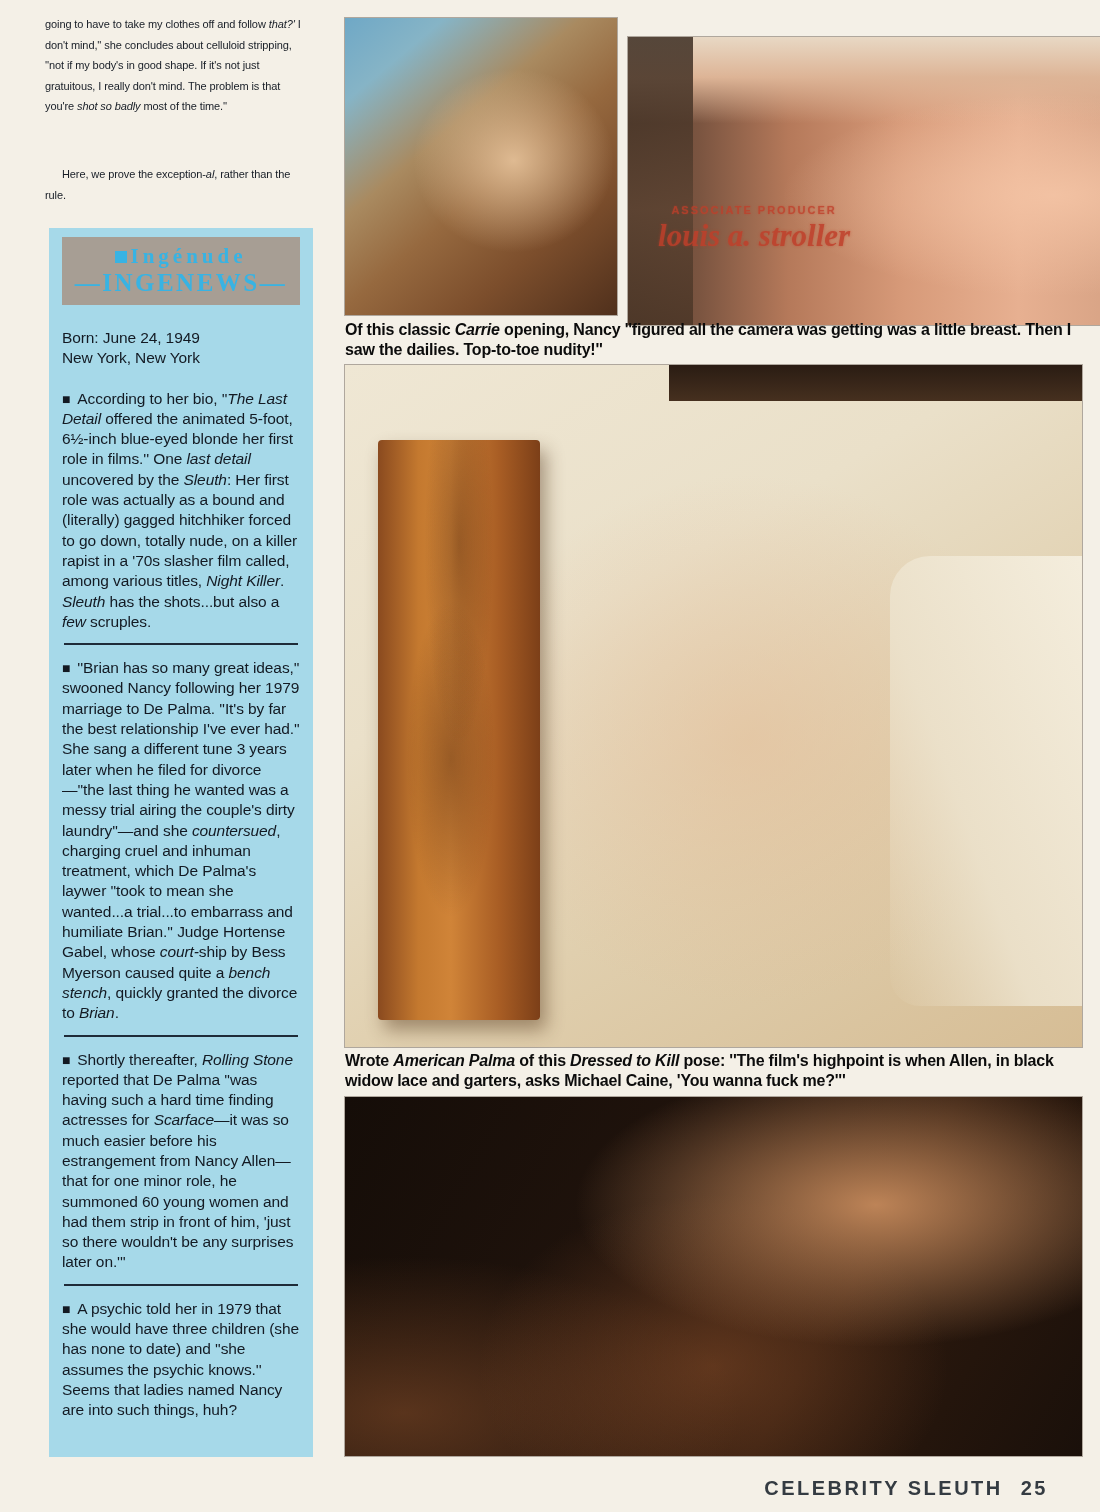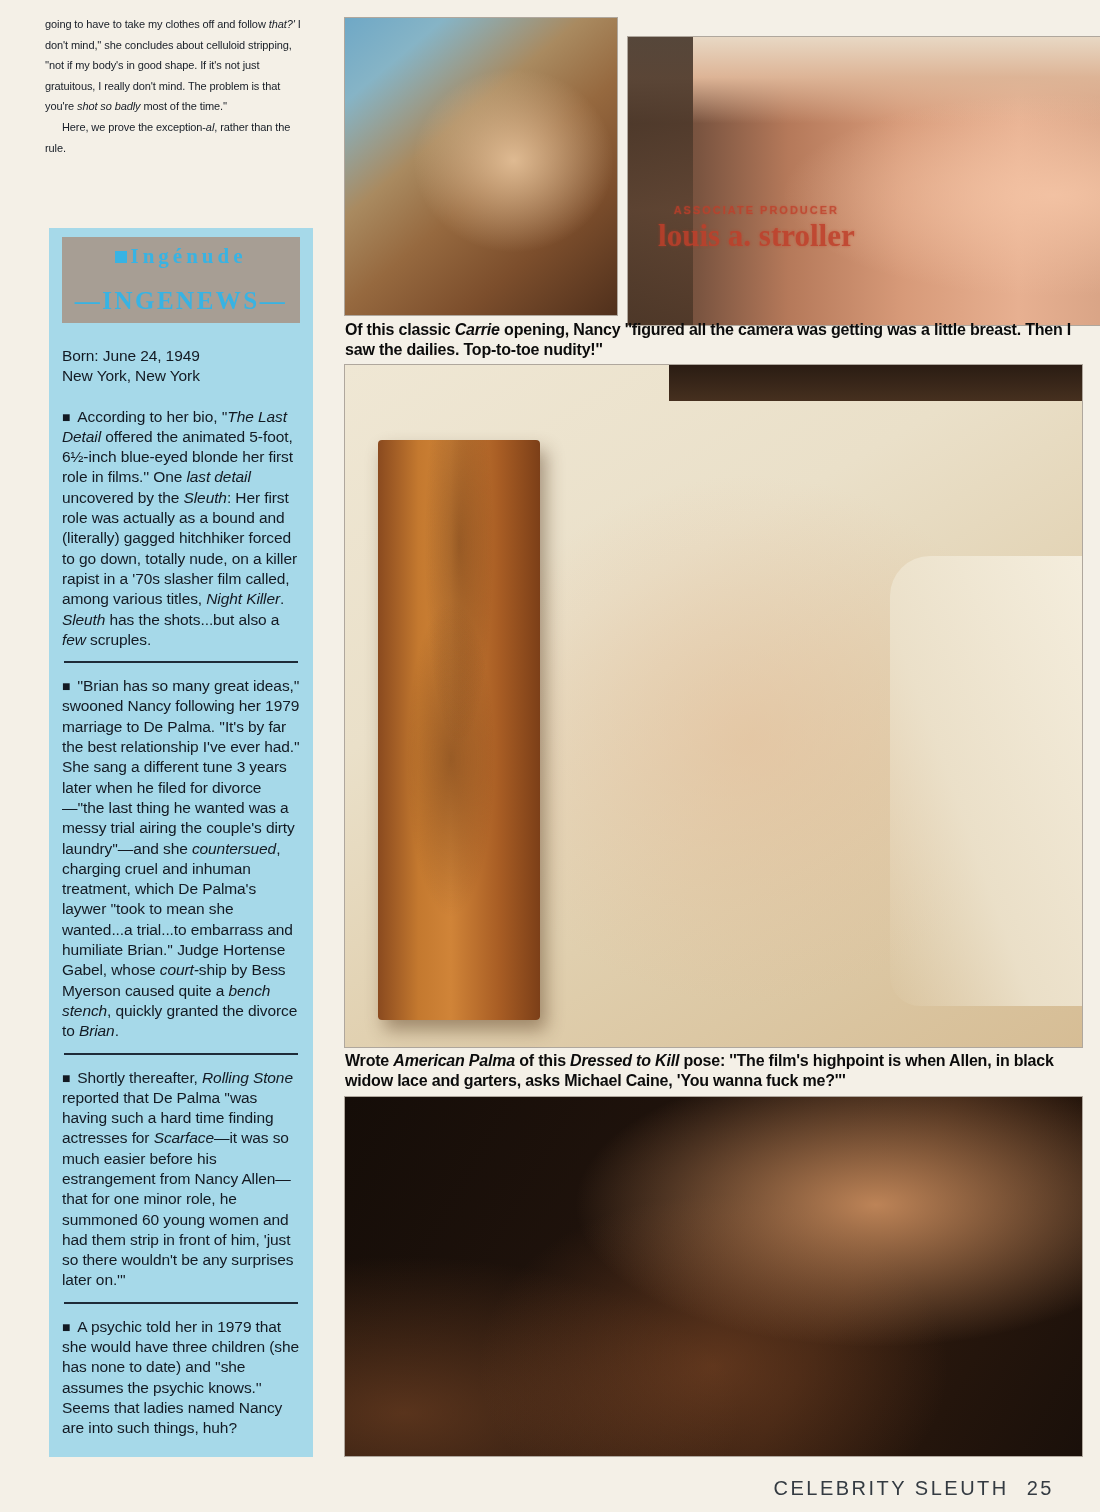--- a/index.html
+++ b/index.html
@@ -6,40 +6,40 @@
   .page{
     position:relative;width:1100px;height:1512px;background:#f4f0e7;
     font-family:"Liberation Sans",sans-serif;overflow:hidden;
   }
   
   .intro{
     position:absolute;left:45px;top:14px;width:264px;
     font-size:11px;line-height:20.6px;color:#171d26;letter-spacing:-0.1px;
   }
   .intro p{margin:0;}
-  .intro .indent{text-indent:17px;}
+  .intro .indent{text-indent:17px;margin-top:47px;}
 
   .sidebar{
     position:absolute;left:49px;top:228px;width:264px;height:1229px;
     background:#a6d9e9;box-sizing:border-box;padding:9px 11px;
     color:#131a23;font-size:15.5px;line-height:20.3px;letter-spacing:-0.1px;
     overflow:hidden;
   }
   .logo-box{
     background:#a79e94;margin:0 2px 23px 2px;padding:7px 0 9px 0;
     text-align:center;color:#38b3e3;
   }
   .logo-line1{
     font-family:"Liberation Serif",serif;font-size:21px;font-weight:bold;
     letter-spacing:4px;line-height:24px;
   }
   .logo-sq{display:inline-block;width:12px;height:12px;background:#38b3e3;margin-right:3px;}
   .logo-line2{
     font-family:"Liberation Serif",serif;font-size:25px;font-weight:bold;
-    letter-spacing:2.5px;line-height:27px;margin-top:19px;
+    letter-spacing:2.5px;line-height:27px;margin-top:1px;
   }
   .born{margin:0 2px 20px 2px;}
   .bullet{margin:8px 2px;}
   .sq{margin-right:7px;font-size:14px;}
   .divider{border:none;border-top:2px solid #1e2b38;margin:11px 4px 13px 4px;}
   .it{font-style:italic;}
 
   
   .photo{position:absolute;box-shadow:0 0 0 1px rgba(45,32,20,.35);}
   .photo-a{
@@ -58,21 +58,21 @@
   .locker-dark{
     position:absolute;left:0;top:0;width:13%;height:100%;
     background:linear-gradient(180deg,#3c2d22,#5b4231 60%,#4a3526);opacity:.85;
   }
   .credit{position:absolute;left:6%;top:58%;color:#c03f2a;text-align:center;}
   .credit-small{
     font-size:11px;font-weight:bold;letter-spacing:2px;opacity:.8;
     text-shadow:0 0 2px rgba(192,63,42,.7);
   }
   .credit-large{
-    font-family:"Liberation Serif",serif;font-weight:bold;
+    font-family:"Liberation Serif",serif;font-style:italic;font-weight:bold;
     font-size:31px;opacity:.85;margin-top:2px;text-shadow:0 0 3px rgba(192,63,42,.6);
   }
   .photo-c{
     left:345px;top:365px;width:737px;height:682px;
     background:
       radial-gradient(ellipse at 55% 55%, rgba(228,188,150,.55), rgba(228,188,150,0) 50%),
       linear-gradient(150deg,#efe7d4 0%,#eae0c9 35%,#e0cfae 65%,#d6bd95 100%);
   }
   .beam{position:absolute;right:0;top:0;width:56%;height:36px;
     background:linear-gradient(180deg,#2a1c13,#46301f);}
@@ -99,22 +99,22 @@
   }
 
   
   .caption{
     position:absolute;left:345px;width:737px;margin:0;
     font-weight:bold;font-size:16px;line-height:20px;color:#0c0c0c;letter-spacing:-0.2px;
   }
   .cap1{top:320px;}
   .cap2{top:1051px;}
   .footer{
-    position:absolute;right:46px;top:1477px;
-    font-size:20px;font-weight:400;letter-spacing:2.5px;color:#343b42;
+    position:absolute;right:52px;top:1477px;
+    font-size:20px;font-weight:700;letter-spacing:2.5px;color:#343b42;
   }
   .pgnum{margin-left:18px;}
 </style>
 </head>
 <body>
 
 <div class="page">
 
   <div class="intro">
     <p><span>going to have to take my clothes off and follow </span><span class="it">that?'</span><span> I don't mind,'' she concludes about celluloid stripping, ''not if my body's in good shape. If it's not just gratuitous, I really don't mind. The problem is that you're </span><span class="it">shot so badly</span><span> most of the time.''</span></p>

